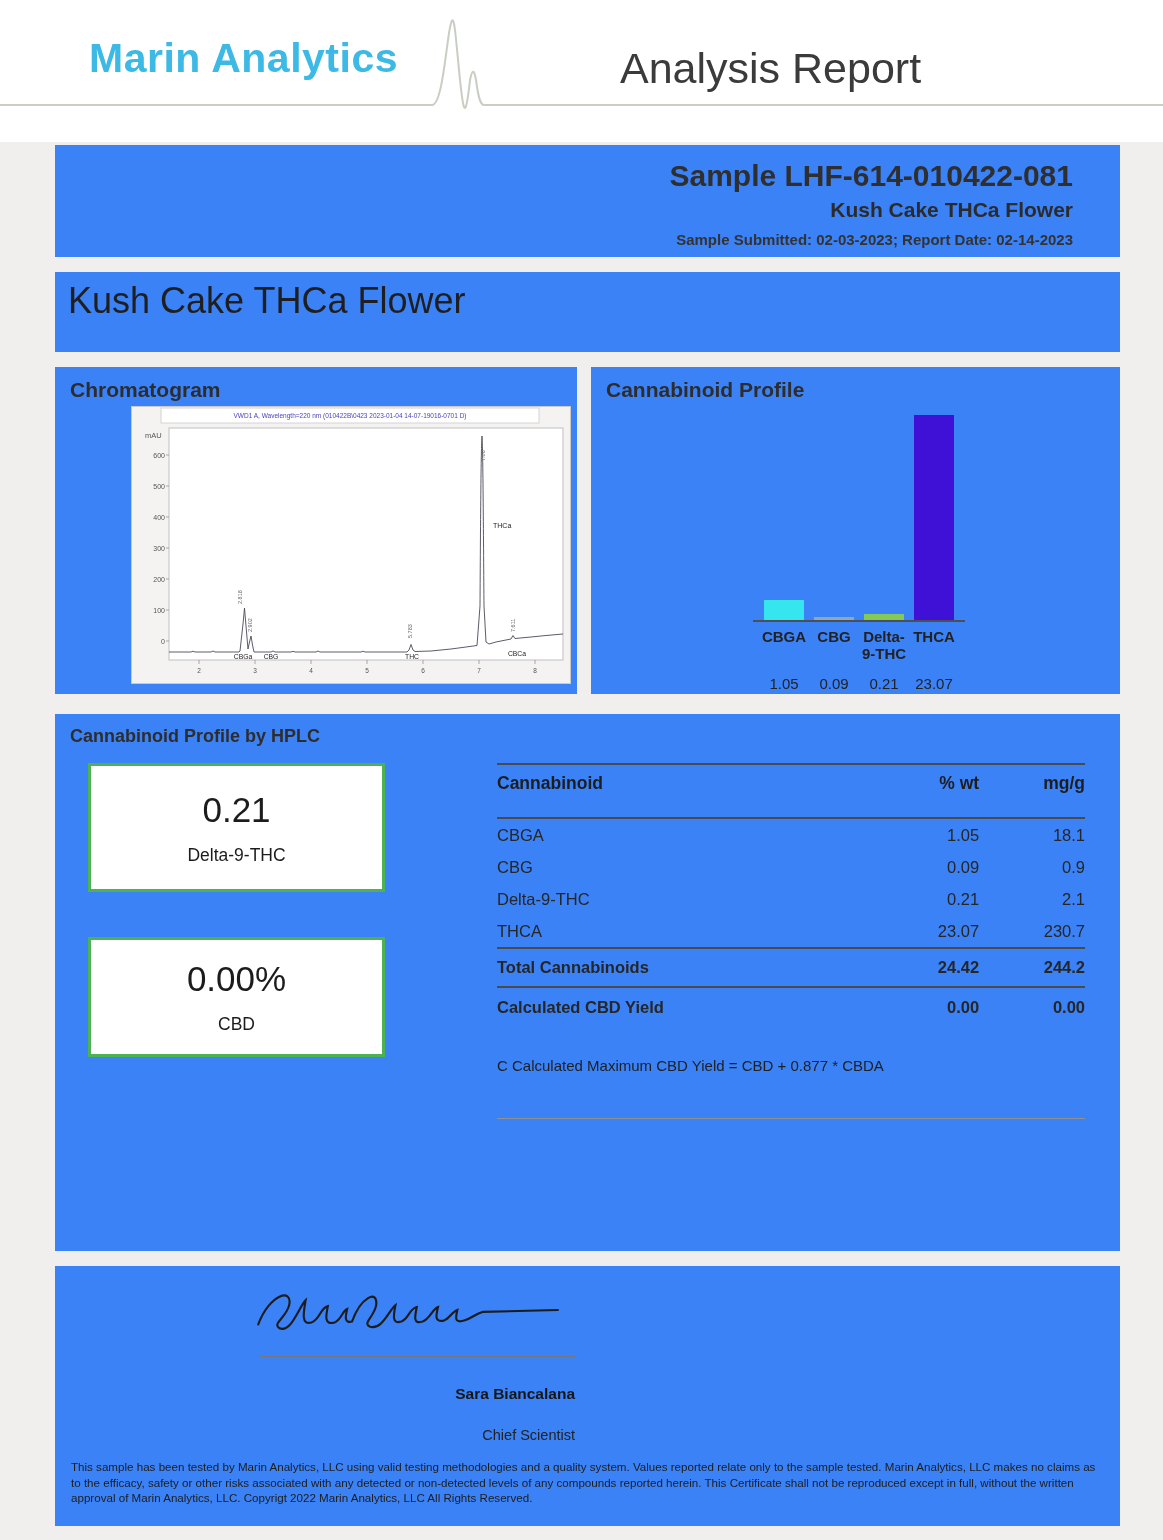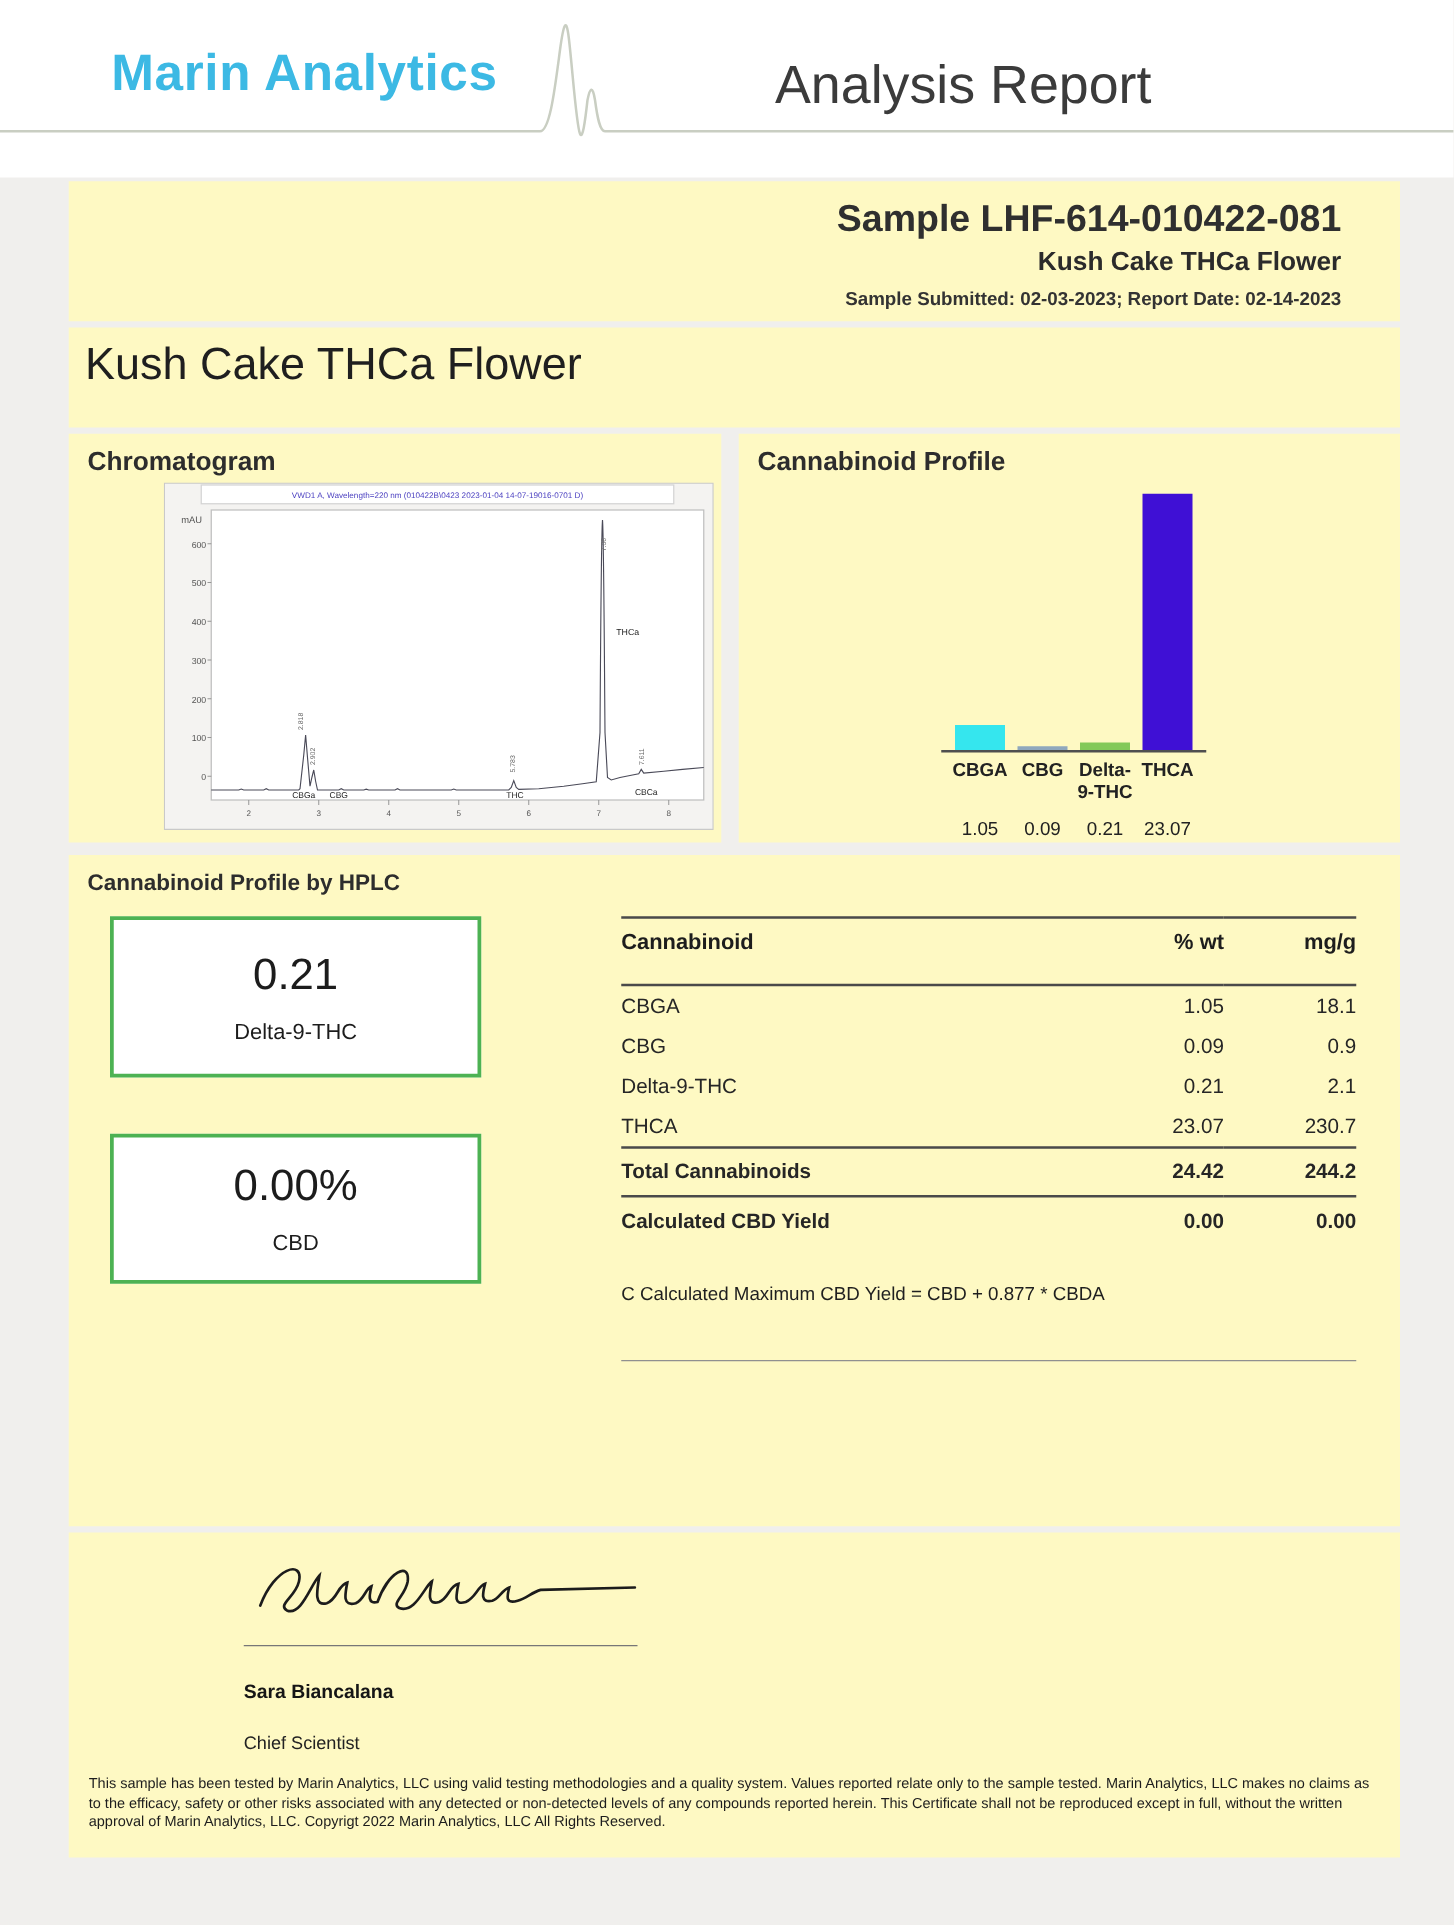--- a/index.html
+++ b/index.html
@@ -10,21 +10,21 @@
     color:#2b2b2b;
     position:relative;
     overflow:hidden;
   }
   .header{background:#ffffff;height:142px;position:relative;}
   .header-svg{position:absolute;left:0;top:0;width:1163px;height:142px;}
   .brand{position:absolute;left:57px;top:35px;font-size:41px;font-weight:700;color:#3cb9e4;letter-spacing:.5px;margin-left:32px;}
   .report-title{position:absolute;left:620px;top:44px;font-size:43px;font-weight:400;color:#3b3b3b;}
 
   .content{padding:3px 43px 0 55px;}
-  .card{background:#fef9c3;margin-bottom:5px;}
+  .card{background:#3b82f6;margin-bottom:15px;}
 
   .sample-card{height:112px;text-align:right;padding:14px 47px 0 0;box-sizing:border-box;}
   .sample-id{font-size:30px;font-weight:700;color:#2f2f2f;}
   .sample-product{font-size:21px;font-weight:700;margin-top:5px;}
   .sample-dates{font-size:15px;font-weight:700;margin-top:9px;color:#333;}
 
   .title-card{height:80px;padding:8px 0 0 13px;box-sizing:border-box;}
   .product-title{font-size:36px;font-weight:400;color:#1f1f1f;}
   .plant-material{font-size:14.5px;font-weight:700;margin-top:3px;}
 
@@ -66,21 +66,21 @@
   tr.row-cbd td{font-weight:700;padding:10px 0;}
   .footnote{font-size:15px;margin-top:30px;color:#1f1f1f;}
   .table-rule{border:0;border-top:1px solid #909090;margin:44px 0 0 0;width:100%;}
 
   .footer-card{padding:14px 0 20px 0;box-sizing:border-box;}
   .footer-row{display:flex;}
   .lab-block{margin-left:120px;width:400px;text-align:center;padding-top:8px;}
   .lab-name{font-size:20px;font-weight:700;color:#161616;}
   .lab-line{font-size:15px;font-weight:700;line-height:1.32;color:#222;}
   .lab-contact{font-size:15px;font-weight:700;margin-top:11px;color:#222;}
-  .sig-block{margin-left:140px;width:380px;display:flex;flex-direction:column;align-items:flex-start;gap:24px;}
+  .sig-block{margin-left:140px;width:380px;display:flex;flex-direction:column;align-items:flex-end;gap:24px;}
   .sig-svg{width:330px;height:58px;}
   .sig-line{width:315px;border-top:1px solid #777;margin-top:-6px;}
   .sig-name{font-size:15.5px;font-weight:700;margin-top:4px;color:#161616;}
   .sig-title{font-size:14.5px;color:#222;}
   .disclaimer{font-size:11.6px;line-height:1.35;color:#1d1d1d;padding:16px 16px 0 16px;}
 </style>
 </head>
 <body>
 
 <div class="header">

